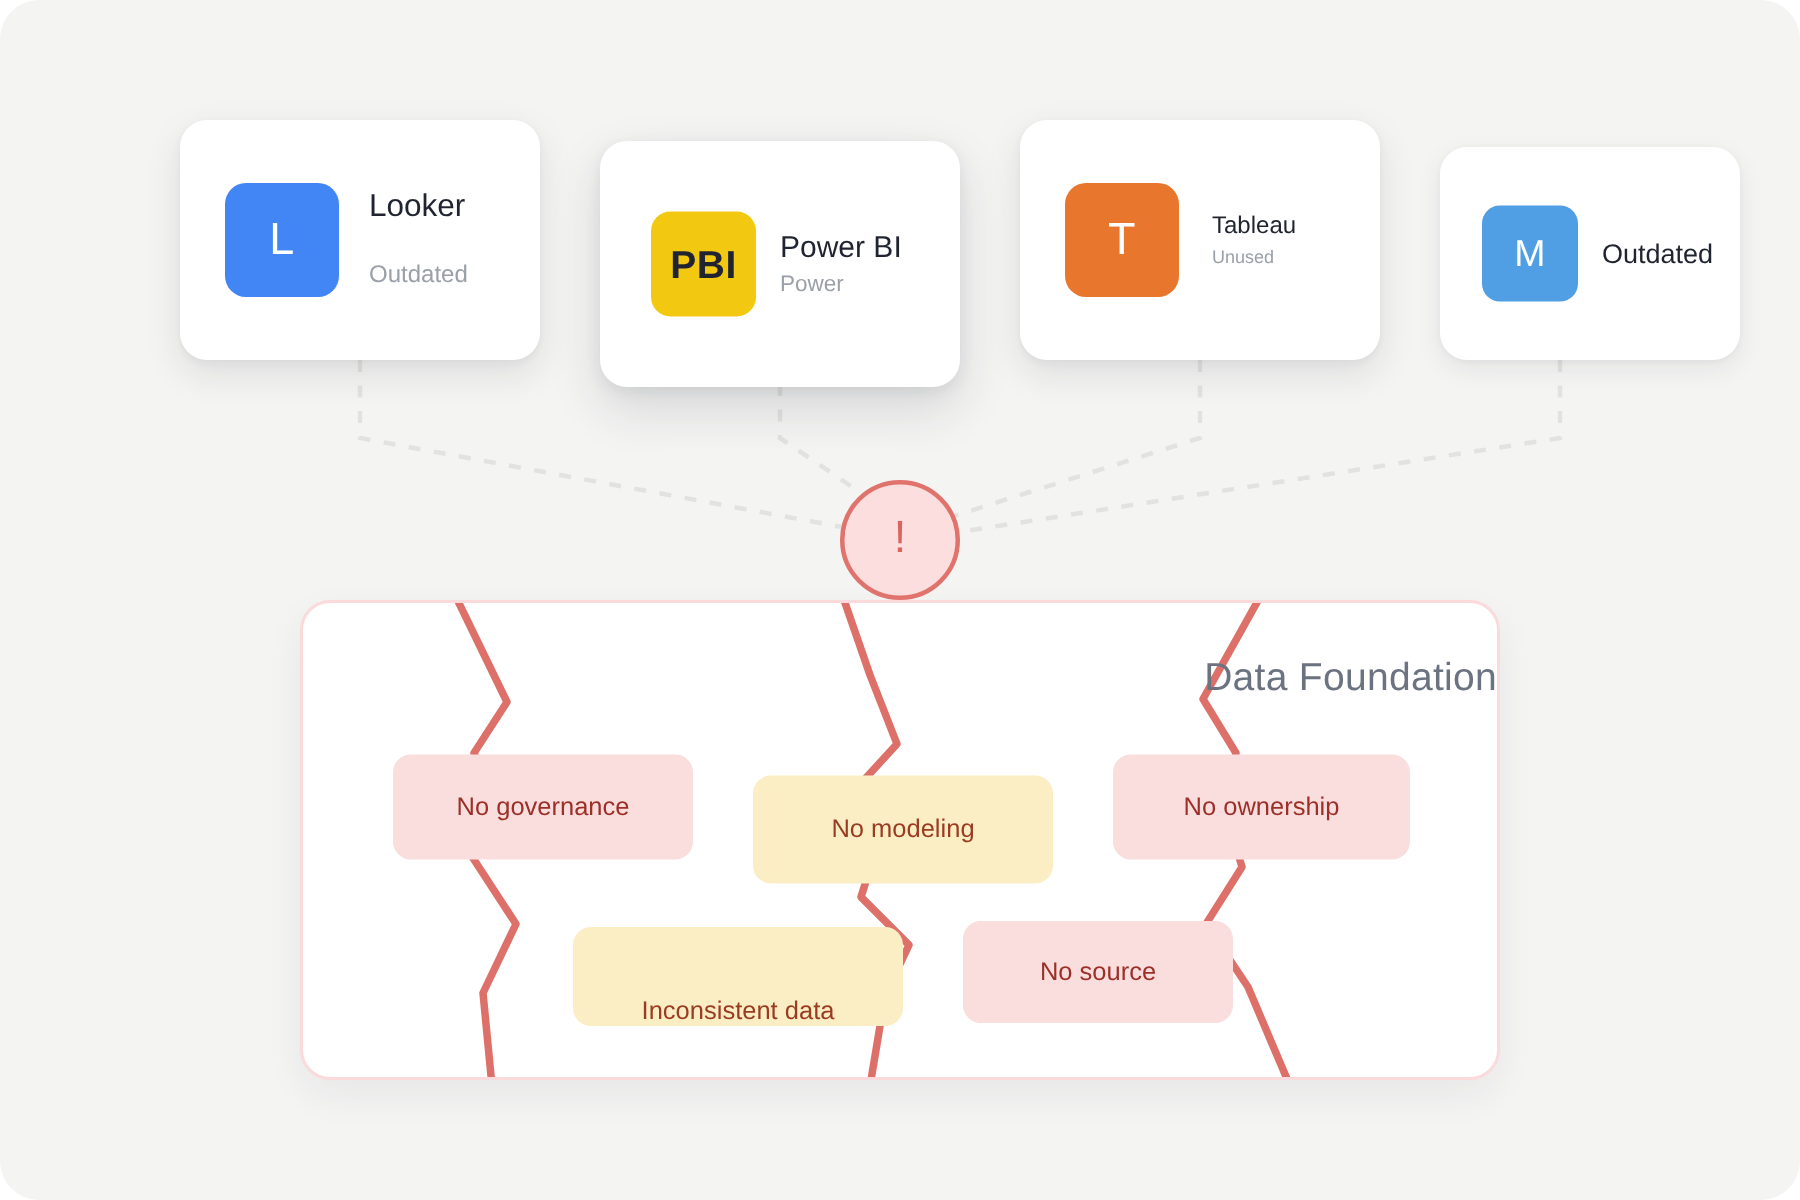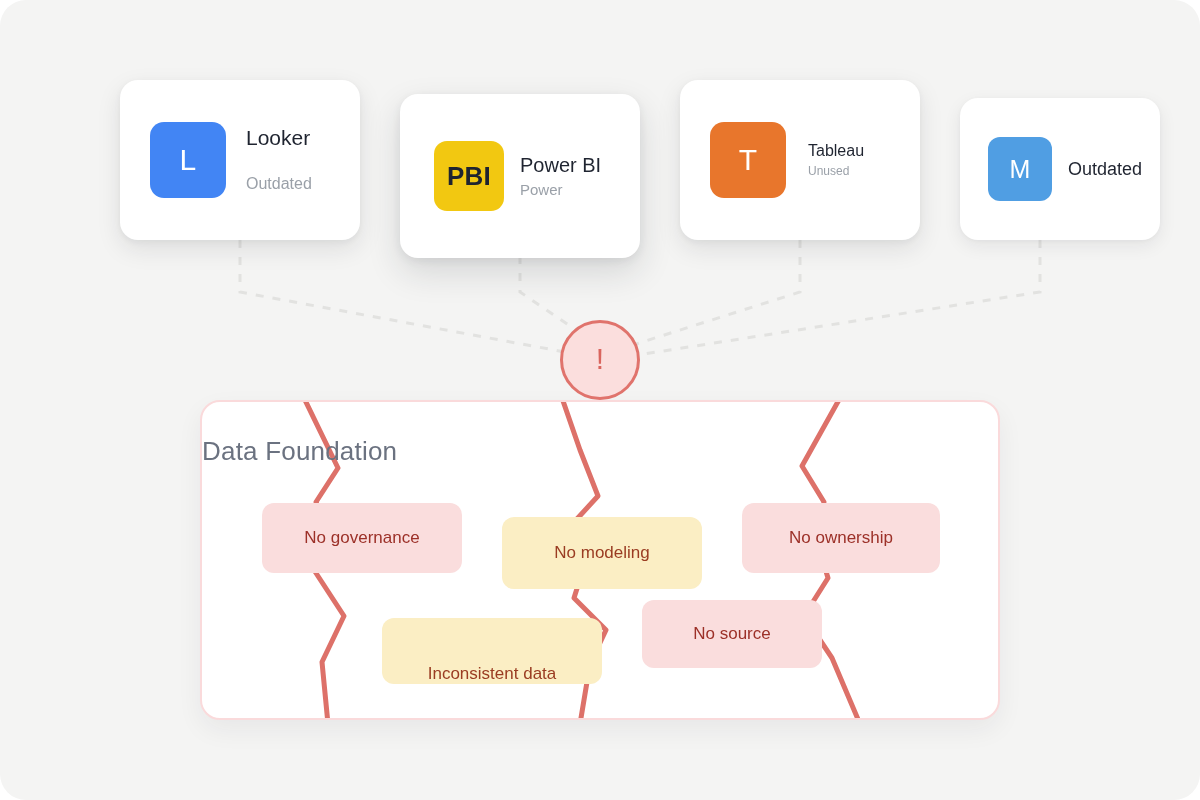--- a/index.html
+++ b/index.html
@@ -138,21 +138,21 @@
     box-sizing: border-box;
     box-shadow: 0 10px 26px rgba(26, 32, 44, 0.06);
     overflow: hidden;
     z-index: 7;
   }
   #panel-title {
     position: absolute;
     left: 0;
     top: 34px;
     width: 100%;
-    text-align: left;
+    text-align: right;
     font-size: 26px;
     color: #6b7280;
     letter-spacing: 0.2px;
   }
   #cracks {
     position: absolute;
     left: 0;
     top: 0;
     width: 796px;
     height: 316px;
@@ -170,21 +170,21 @@
     white-space: nowrap;
     z-index: 3;
   }
   .issue-chip.pink   { background: #fadddd; color: #9c3028; }
   .issue-chip.yellow { background: #fbeec4; color: #9a3c22; }
 
   #chip-0 { left: 60px;  top: 101px; width: 200px; height: 70px; }
   #chip-1 { left: 300px; top: 115px; width: 200px; height: 72px; }
   #chip-2 { left: 540px; top: 101px; width: 198px; height: 70px; }
   #chip-3 { left: 180px; top: 216px; width: 220px; height: 66px; align-items: flex-end; }
-  #chip-4 { left: 440px; top: 198px; width: 180px; height: 68px; }
+  #chip-4 { left: 440px; top: 212px; width: 180px; height: 68px; }
 </style>
 </head>
 <body>
 
 <div id="stage">
 
   <svg id="connectors" viewBox="0 0 1200 800" xmlns="http://www.w3.org/2000/svg">
     <g fill="none" stroke="#e2e2e0" stroke-width="3" stroke-dasharray="8 9" stroke-linecap="butt">
       <path d="M240 240 L240 292 L565 352"></path>
       <path d="M520 222 L520 292 L576 330"></path>

